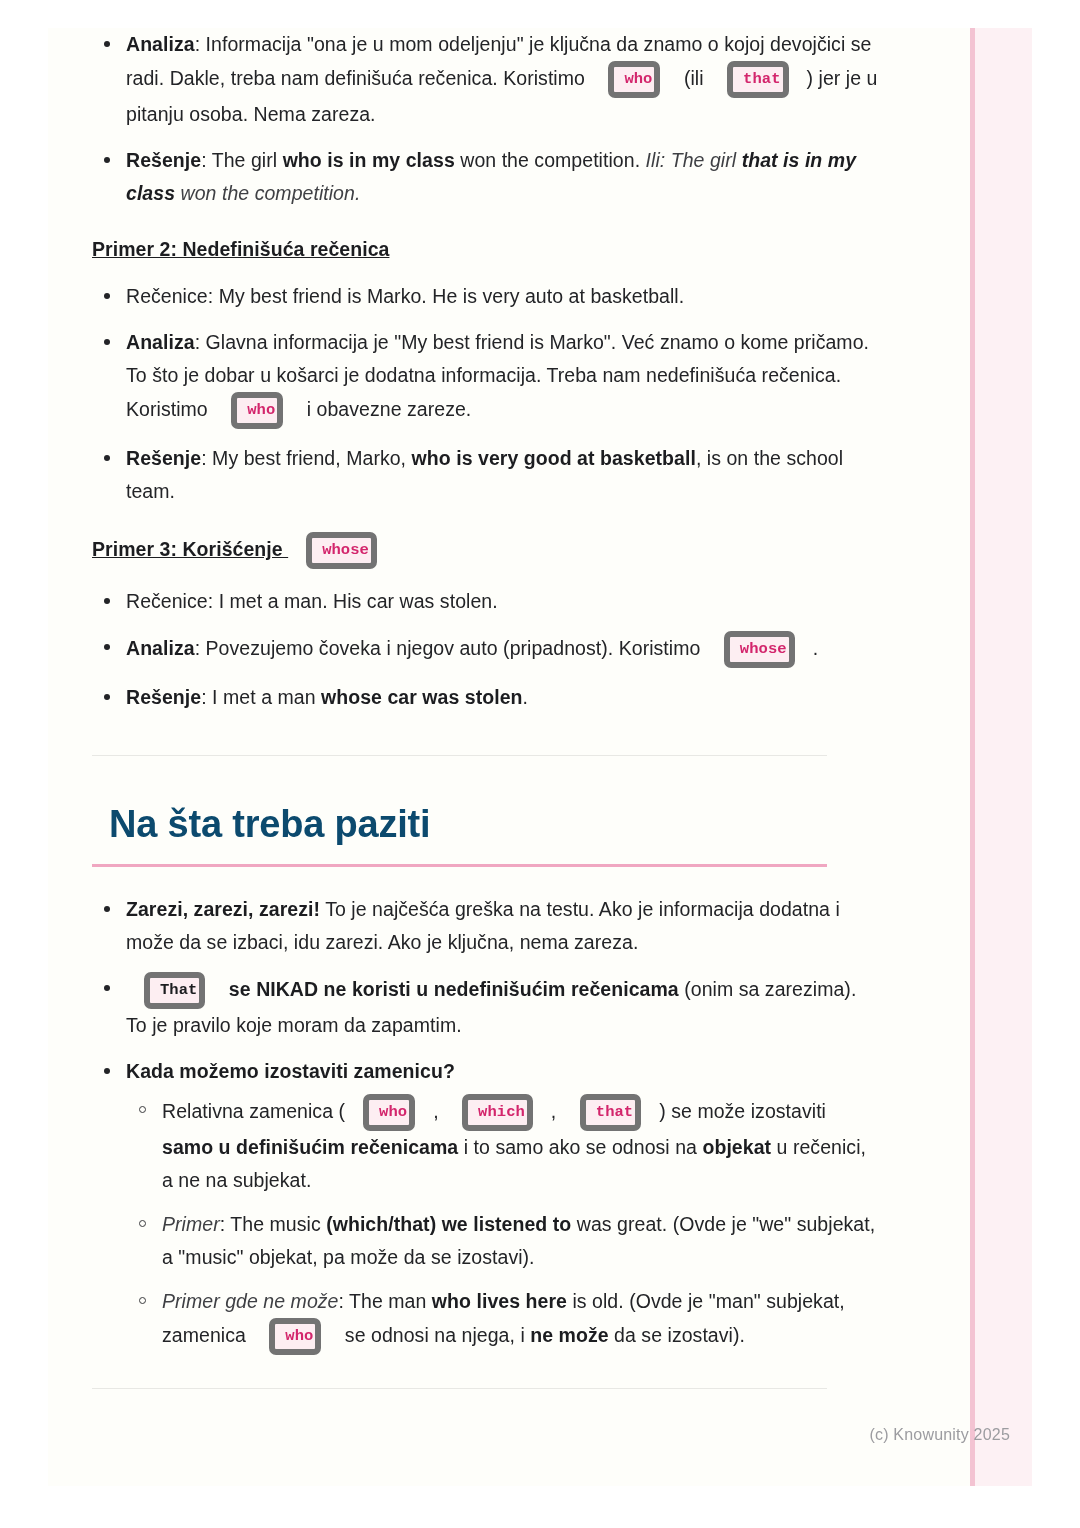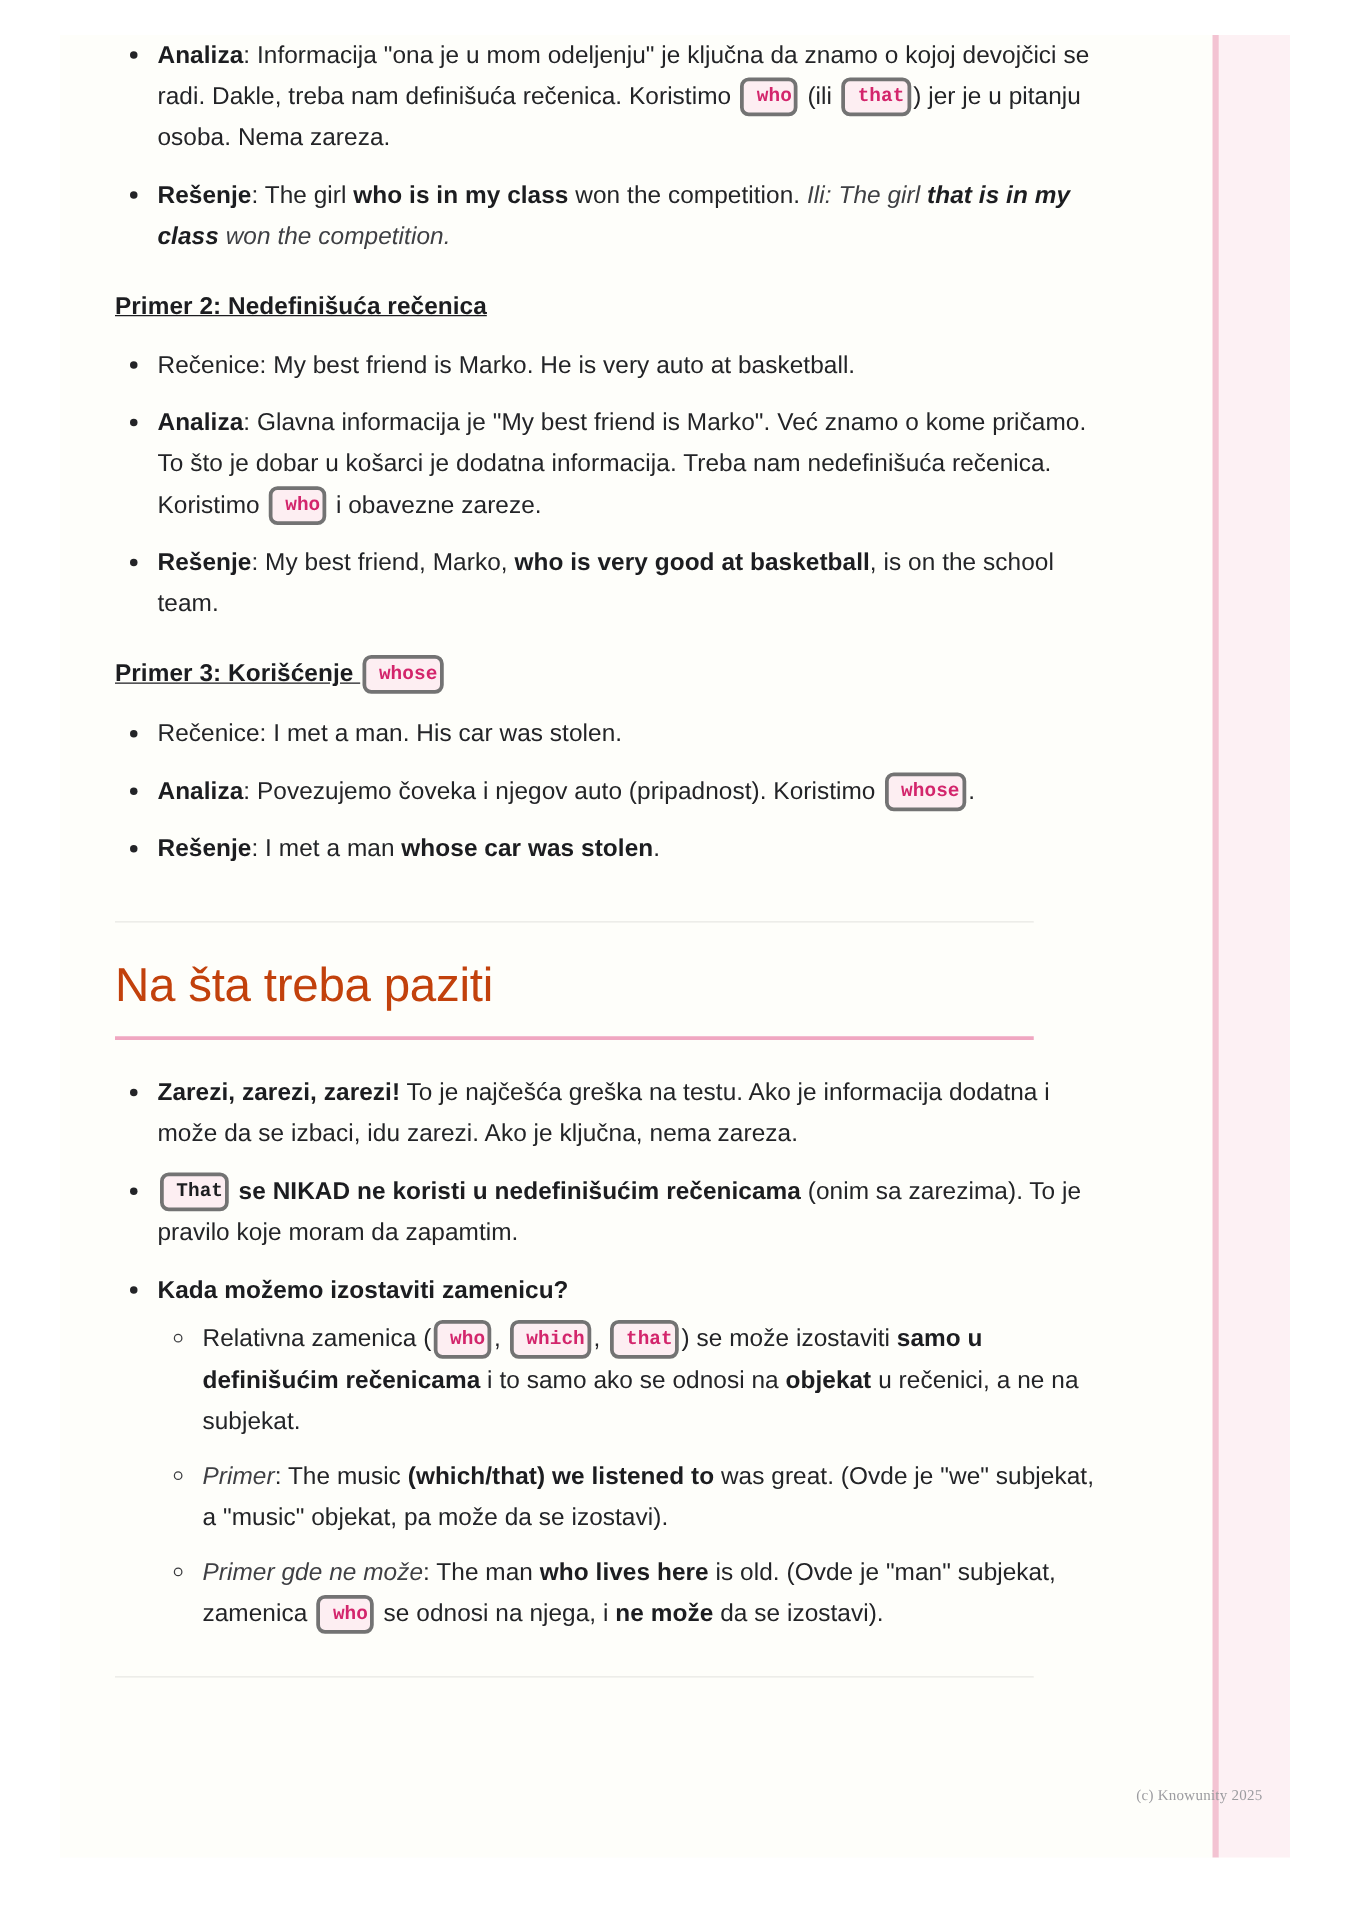--- a/index.html
+++ b/index.html
@@ -117,73 +117,72 @@
   .i-dim { font-style: italic; color: #4a4b4f; }
 
   
   code.chip {
     display: inline-block;
     font-family: "Liberation Mono", monospace;
     font-size: 15.5px;
     font-weight: 700;
     color: #d3256c;
     background: #fdeef2;
-    border: 3px solid #737373;
+    border: 6px solid #737373;
     border-radius: 7px;
     padding: 3px 2px 4px 10px;
     line-height: 18px;
     vertical-align: 2px;
-    margin: 0 2px;
+    margin: 0 18px;
     white-space: nowrap;
   }
   code.chip.dark { color: #1c1d20; }
 
   
   .subhead {
     font-size: 19.5px;
     font-weight: 700;
     color: #1c1d20;
     line-height: 30px;
     margin: 24px 0 16px 0;
     letter-spacing: 0.05px;
     text-decoration: underline;
   }
   .subhead code.chip { font-weight: 700; }
 
   
   .section-title {
     font-size: 38px;
-    font-weight: 400;
-    color: #c2410c;
+    font-weight: 700;
+    color: #0c4a6e;
     line-height: 46px;
     letter-spacing: -0.2px;
-    margin: 0;
+    margin: 17px;
   }
   .section-rule {
     height: 2.5px;
     background: #f0a7c1;
     margin: 17px 0 26px 0;
     width: 735px;
   }
 
   hr.divider {
     border: none;
     border-top: 1.5px solid #e8e8e4;
     margin: 0;
     width: 735px;
   }
 
   .footer {
     position: absolute;
     right: 22px;
     bottom: 42px;
-    font-size: 12px;
+    font-size: 16px;
     color: #9c9ca0;
     letter-spacing: 0.2px;
-    font-family: Liberation Serif, serif;
   }
 
   .spacer-28 { height: 28px; }
   .spacer-20 { height: 20px; }
 </style>
 </head>
 <body>
 
 <div class="page">
   <div class="sheet">

